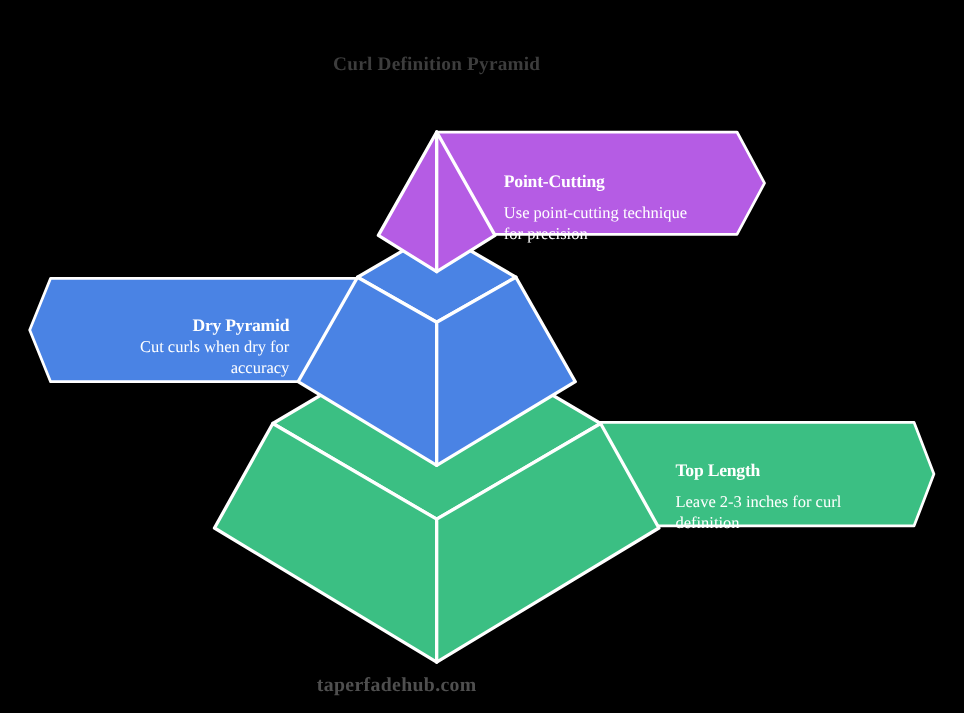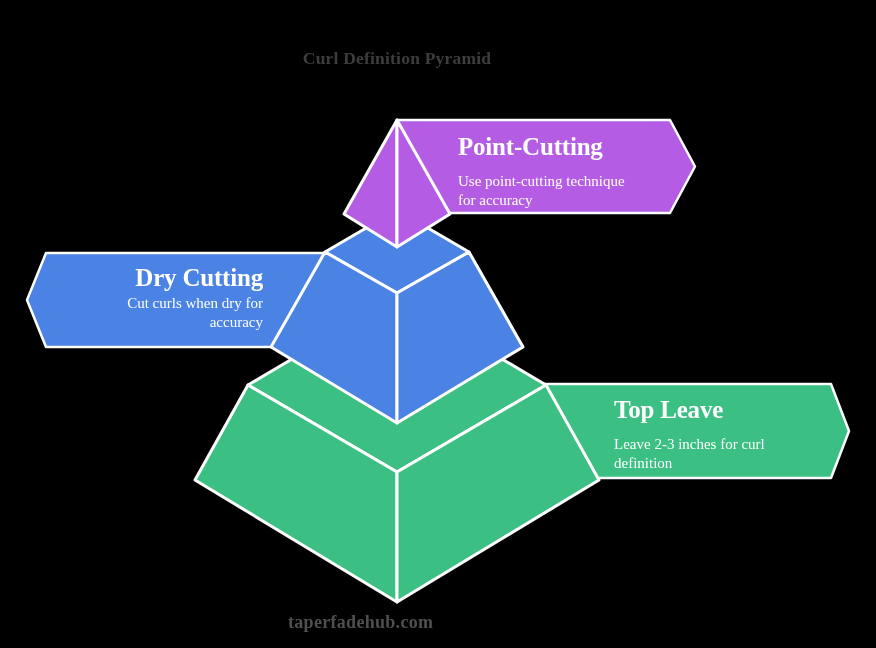--- a/index.html
+++ b/index.html
@@ -9,21 +9,21 @@
   }
   .stage svg{position:absolute;left:0;top:0;}
   svg polygon{stroke:#ffffff;stroke-linejoin:round;}
   .pyr{stroke-width:3px;}
   .ban{stroke-width:2.5px;}
   .diagram-title{
     position:absolute;top:48px;left:247px;width:300px;text-align:center;
     font-size:17.5px;font-weight:bold;color:#3d3d3d;letter-spacing:0.2px;
   }
   .label{position:absolute;color:#ffffff;}
-  .label-title{font-size:25px;font-weight:bold;letter-spacing:-0.2px;line-height:1.2;}
+  .label-title{font-size:16px;font-weight:bold;letter-spacing:-0.2px;line-height:1.2;margin-top:24px;}
   .label-desc{font-size:15px;line-height:1.25;white-space:pre-line;margin-top:10px;}
   .label-point-cutting{left:458px;top:132px;width:225px;text-align:left;}
   .label-dry-cutting{right:613px;top:263px;width:230px;text-align:right;}
   .label-dry-cutting .label-desc{margin-top:1px;}
   .label-top-length{left:614px;top:395px;width:210px;text-align:left;}
   .footer-text{
     position:absolute;top:612px;left:288px;width:300px;text-align:left;
     font-size:18px;font-weight:bold;color:#4f4f4f;letter-spacing:0.3px;
   }
 </style>
@@ -50,30 +50,30 @@
     <polygon class="pyr" points="397,120 344,214 397,247" fill="#b55ce4"></polygon>
     <polygon class="pyr" points="397,120 397,247 450,214" fill="#b55ce4"></polygon>
 
     <polygon class="pyr" points="248,385 397,472 397,602 195,480" fill="#3bbf83"></polygon>
     <polygon class="pyr" points="397,472 546,385 599,480 397,602" fill="#3bbf83"></polygon>
   </svg>
 
   <div class="label label-point-cutting">
     <div class="label-title">Point-Cutting</div>
     <div class="label-desc">Use point-cutting technique
-for accuracy</div>
+for precision</div>
   </div>
 
   <div class="label label-dry-cutting">
-    <div class="label-title">Dry Cutting</div>
+    <div class="label-title">Dry Pyramid</div>
     <div class="label-desc">Cut curls when dry for
 accuracy</div>
   </div>
 
   <div class="label label-top-length">
-    <div class="label-title">Top Leave</div>
+    <div class="label-title">Top Length</div>
     <div class="label-desc">Leave 2-3 inches for curl
 definition</div>
   </div>
 
   <div class="footer-text">taperfadehub.com</div>
 
 </div>
 
 </body></html>

